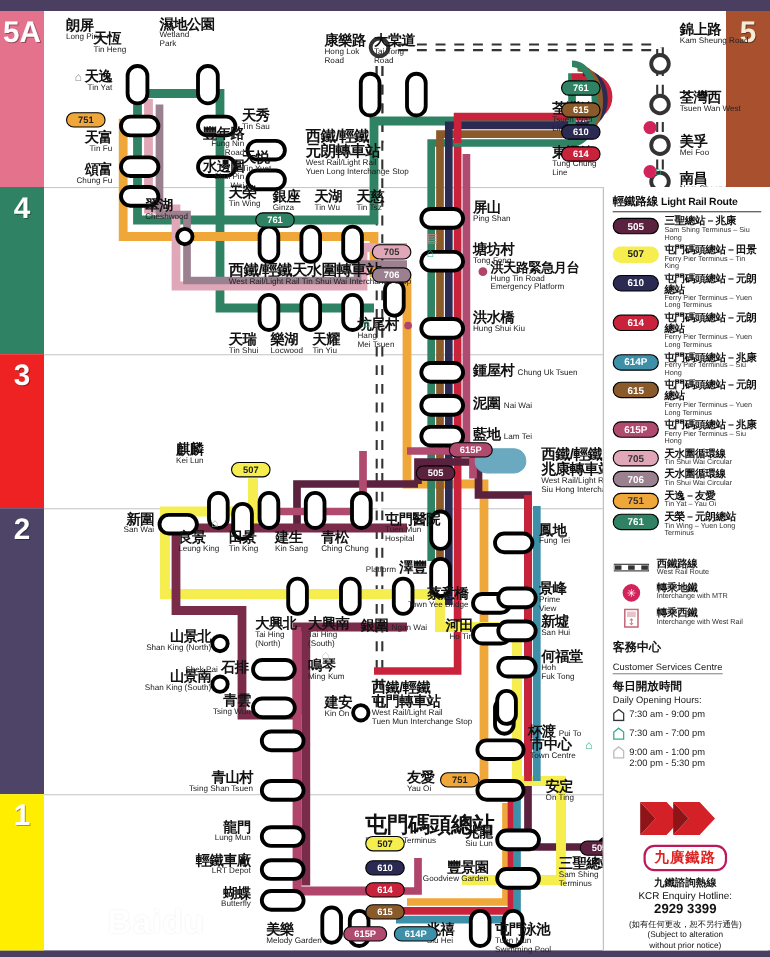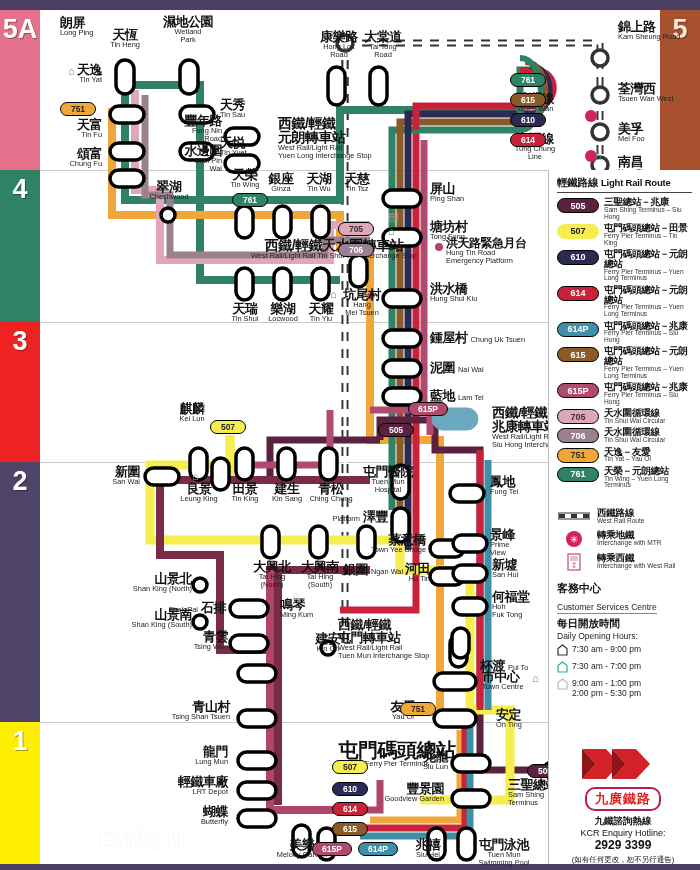--- a/index.html
+++ b/index.html
@@ -75,21 +75,21 @@
   }
   .kcr-h1 { font-size:9.5px; font-weight:bold; color:#111; margin-top:4px; }
   .kcr-h2 { font-size:9px; color:#111; }
   .kcr-tel { font-size:12px; font-weight:bold; color:#111; }
   .kcr-note { font-size:7.5px; color:#111; margin-top:3px; line-height:1.25; }
 
   
   .lbl { position:absolute; color:#111; }
   .lbl .zh { display:block; font-size:13px; font-weight:bold; line-height:1.0; letter-spacing:-.5px; white-space:nowrap; }
   .lbl .en { display:block; font-size:7.4px; line-height:1.08; white-space:nowrap; color:#222; }
-  .lbl.c { text-align:center; }
+  .lbl.c { text-align:left; }
   .lbl.r { text-align:right; }
   .lbl.inline { white-space:nowrap; }
   .lbl.inline .zh, .lbl.inline .en { display:inline; }
   .lbl.inline .en { margin-left:3px; }
 
   
   .rbadge {
     position:absolute; height:14px; border-radius:7px; border:1.7px solid #000;
     display:flex; align-items:center; justify-content:center;
     font-size:8.5px; font-weight:bold; color:#fff;
@@ -857,15 +857,17 @@
         <path d="M32 2 L56 2 L70 17 L56 32 L32 32 L46 17 Z" fill="#d42027"></path>
         <path d="M16 17 L2 32 L2 2 Z" fill="#8f1418"></path>
         <path d="M46 17 L32 32 L32 2 Z" fill="#8f1418"></path>
       </svg>
     </div>
     <div class="kcr-zh">九廣鐵路</div>
     <div class="kcr-h1">九鐵諮詢熱線</div>
     <div class="kcr-h2">KCR Enquiry Hotline:</div>
     <div class="kcr-tel">2929 3399</div>
     <div class="kcr-note">(如有任何更改，恕不另行通告)</div>
+    <div class="kcr-note" style="white-space:pre-line;margin-top:0">(Subject to alteration
+without prior notice)</div>
   </div>
 
 </div>
 
 </body></html>

